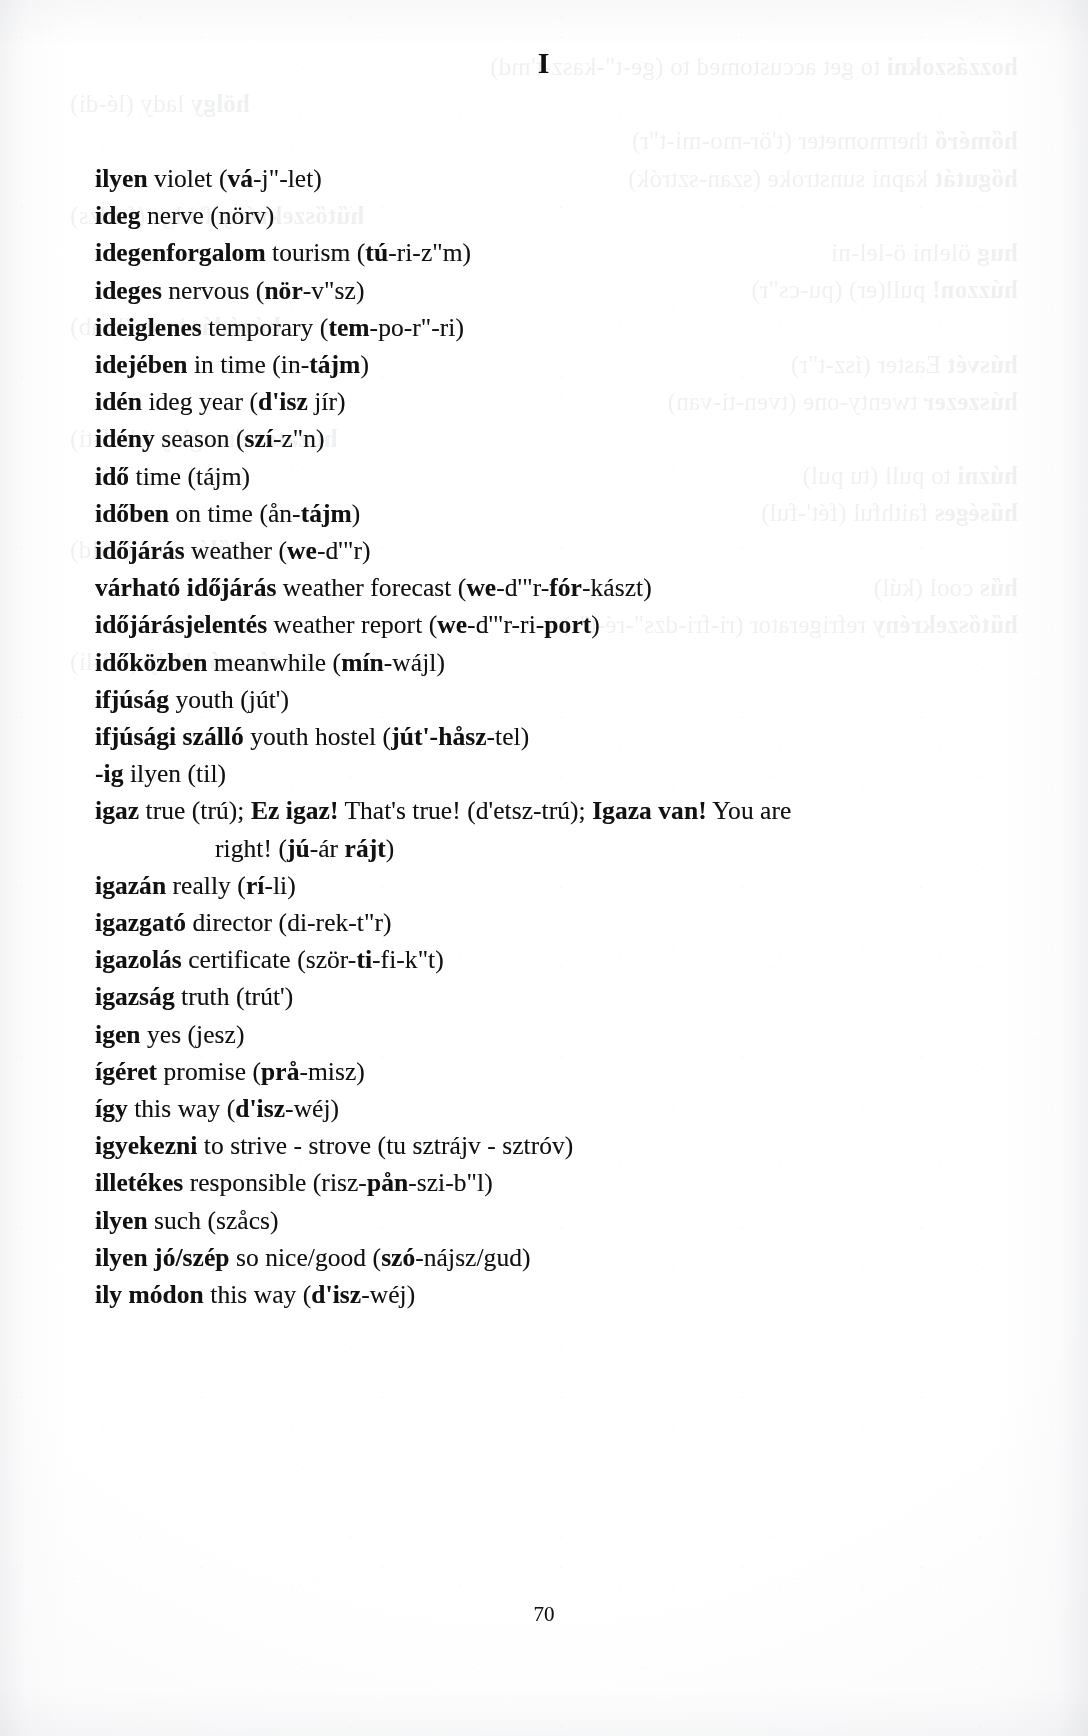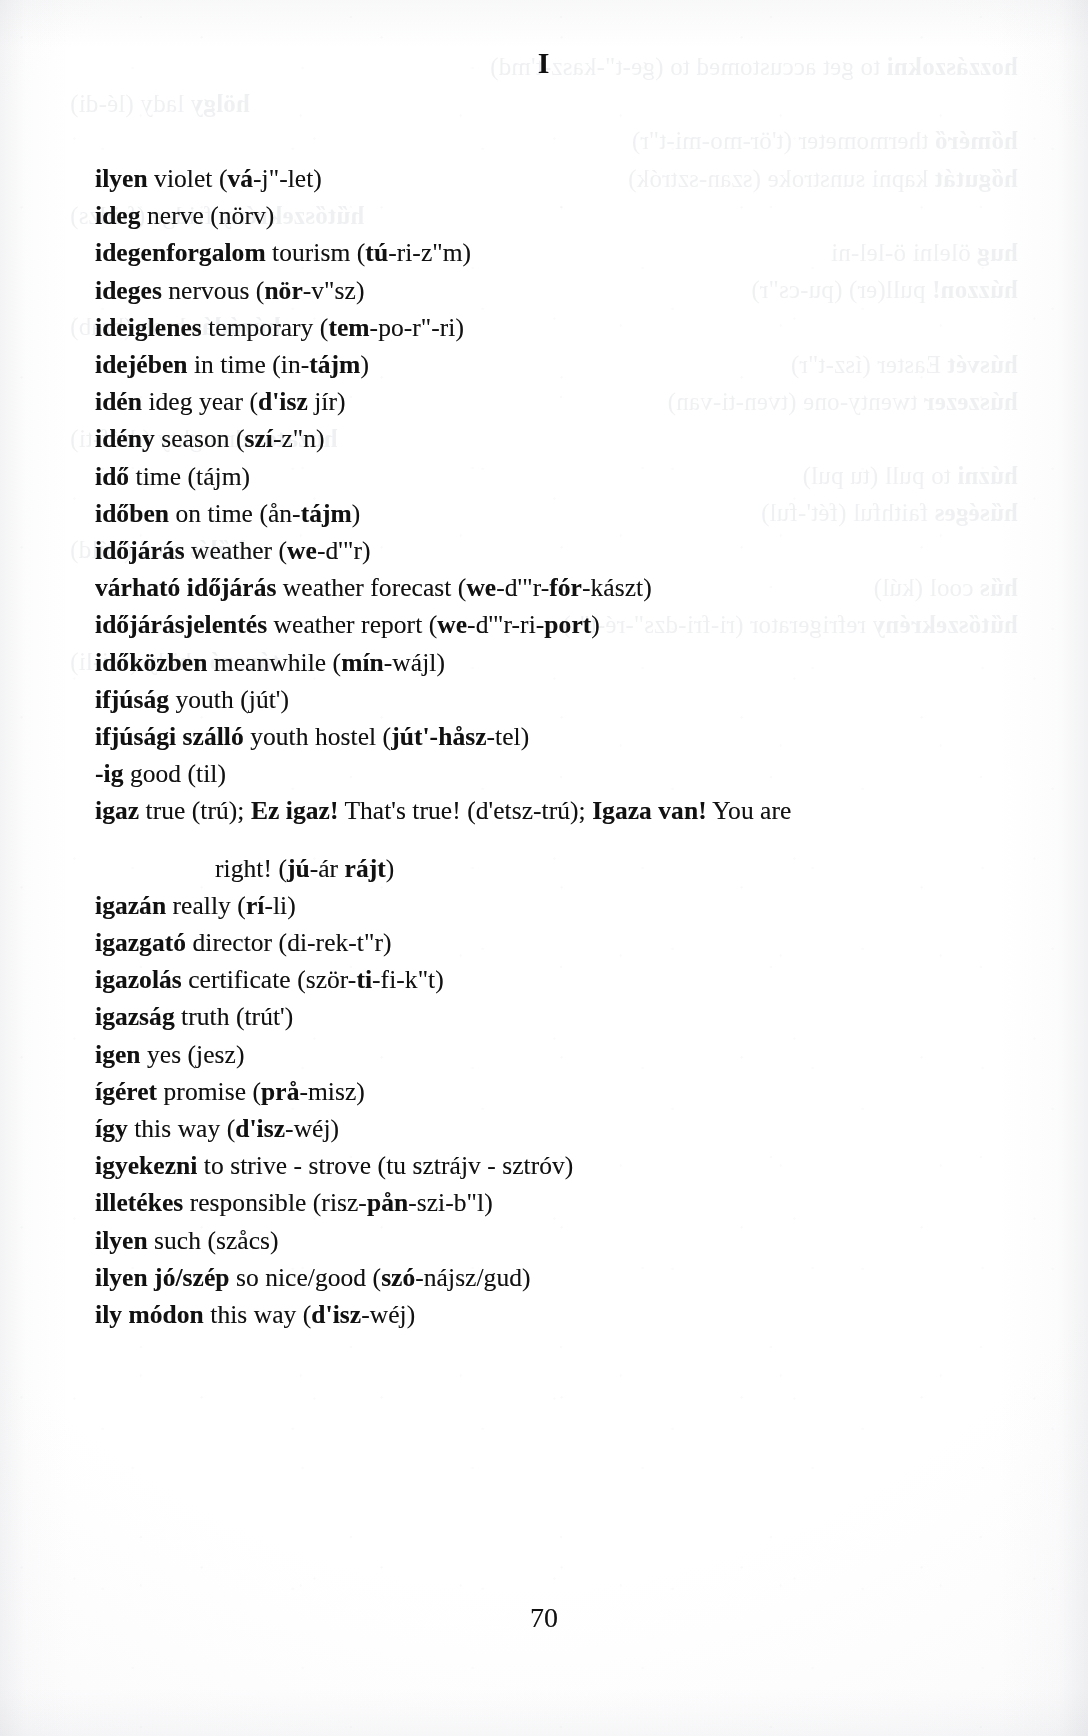--- a/index.html
+++ b/index.html
@@ -78,30 +78,30 @@
     z-index:2;
   }
   .entry{
     font-size:25.5px;
     line-height:37.2px;
     white-space:nowrap;
     letter-spacing:.05px;
     text-shadow:0 0 .55px rgba(0,0,0,.34);
   }
   .entry.wrap{white-space:normal;}
-  .entry .cont{ display:block; padding-left:120px;margin-top:20px; }
+  .entry .cont{ display:block; padding-left:120px; }
   b{font-weight:bold;}
 
   
   .folio{
     position:absolute;
     left:0;right:0;
     top:1602px;
     text-align:center;
-    font-size:28px;
+    font-size:21px;
     z-index:3;
     text-shadow:0 0 .5px rgba(0,0,0,.3);
   }
 </style>
 </head>
 <body>
 
 <div class="paper"></div>
 
 <div class="bleed" id="bleed-layer">
@@ -139,21 +139,21 @@
     <div class="entry"><b>idén</b><span> ideg year (</span><b>d'isz</b><span> jír)</span></div>
     <div class="entry"><b>idény</b><span> season (</span><b>szí</b><span>-z"n)</span></div>
     <div class="entry"><b>idő</b><span> time (tájm)</span></div>
     <div class="entry"><b>időben</b><span> on time (ån-</span><b>tájm</b><span>)</span></div>
     <div class="entry"><b>időjárás</b><span> weather (</span><b>we</b><span>-d'"r)</span></div>
     <div class="entry"><b>várható időjárás</b><span> weather forecast (</span><b>we</b><span>-d'"r-</span><b>fór</b><span>-kászt)</span></div>
     <div class="entry"><b>időjárásjelentés</b><span> weather report (</span><b>we</b><span>-d'"r-ri-</span><b>port</b><span>)</span></div>
     <div class="entry"><b>időközben</b><span> meanwhile (</span><b>mín</b><span>-wájl)</span></div>
     <div class="entry"><b>ifjúság</b><span> youth (jút')</span></div>
     <div class="entry"><b>ifjúsági szálló</b><span> youth hostel (</span><b>jút'-håsz</b><span>-tel)</span></div>
-    <div class="entry"><b>-ig</b><span> good (til)</span></div>
+    <div class="entry"><b>-ig</b><span> ilyen (til)</span></div>
     <div class="entry wrap"><b>igaz</b><span> true (trú); </span><b>Ez igaz!</b><span> That's true! (d'etsz-trú); </span><b>Igaza van!</b><span> You are</span><span class="cont"><span>right! (</span><b>jú</b><span>-ár </span><b>rájt</b><span>)</span></span></div>
     <div class="entry"><b>igazán</b><span> really (</span><b>rí</b><span>-li)</span></div>
     <div class="entry"><b>igazgató</b><span> director (di-rek-t"r)</span></div>
     <div class="entry"><b>igazolás</b><span> certificate (ször-</span><b>ti</b><span>-fi-k"t)</span></div>
     <div class="entry"><b>igazság</b><span> truth (trút')</span></div>
     <div class="entry"><b>igen</b><span> yes (jesz)</span></div>
     <div class="entry"><b>ígéret</b><span> promise (</span><b>prå</b><span>-misz)</span></div>
     <div class="entry"><b>így</b><span> this way (</span><b>d'isz</b><span>-wéj)</span></div>
     <div class="entry"><b>igyekezni</b><span> to strive - strove (tu sztrájv - sztróv)</span></div>
     <div class="entry"><b>illetékes</b><span> responsible (risz-</span><b>pån</b><span>-szi-b"l)</span></div>

